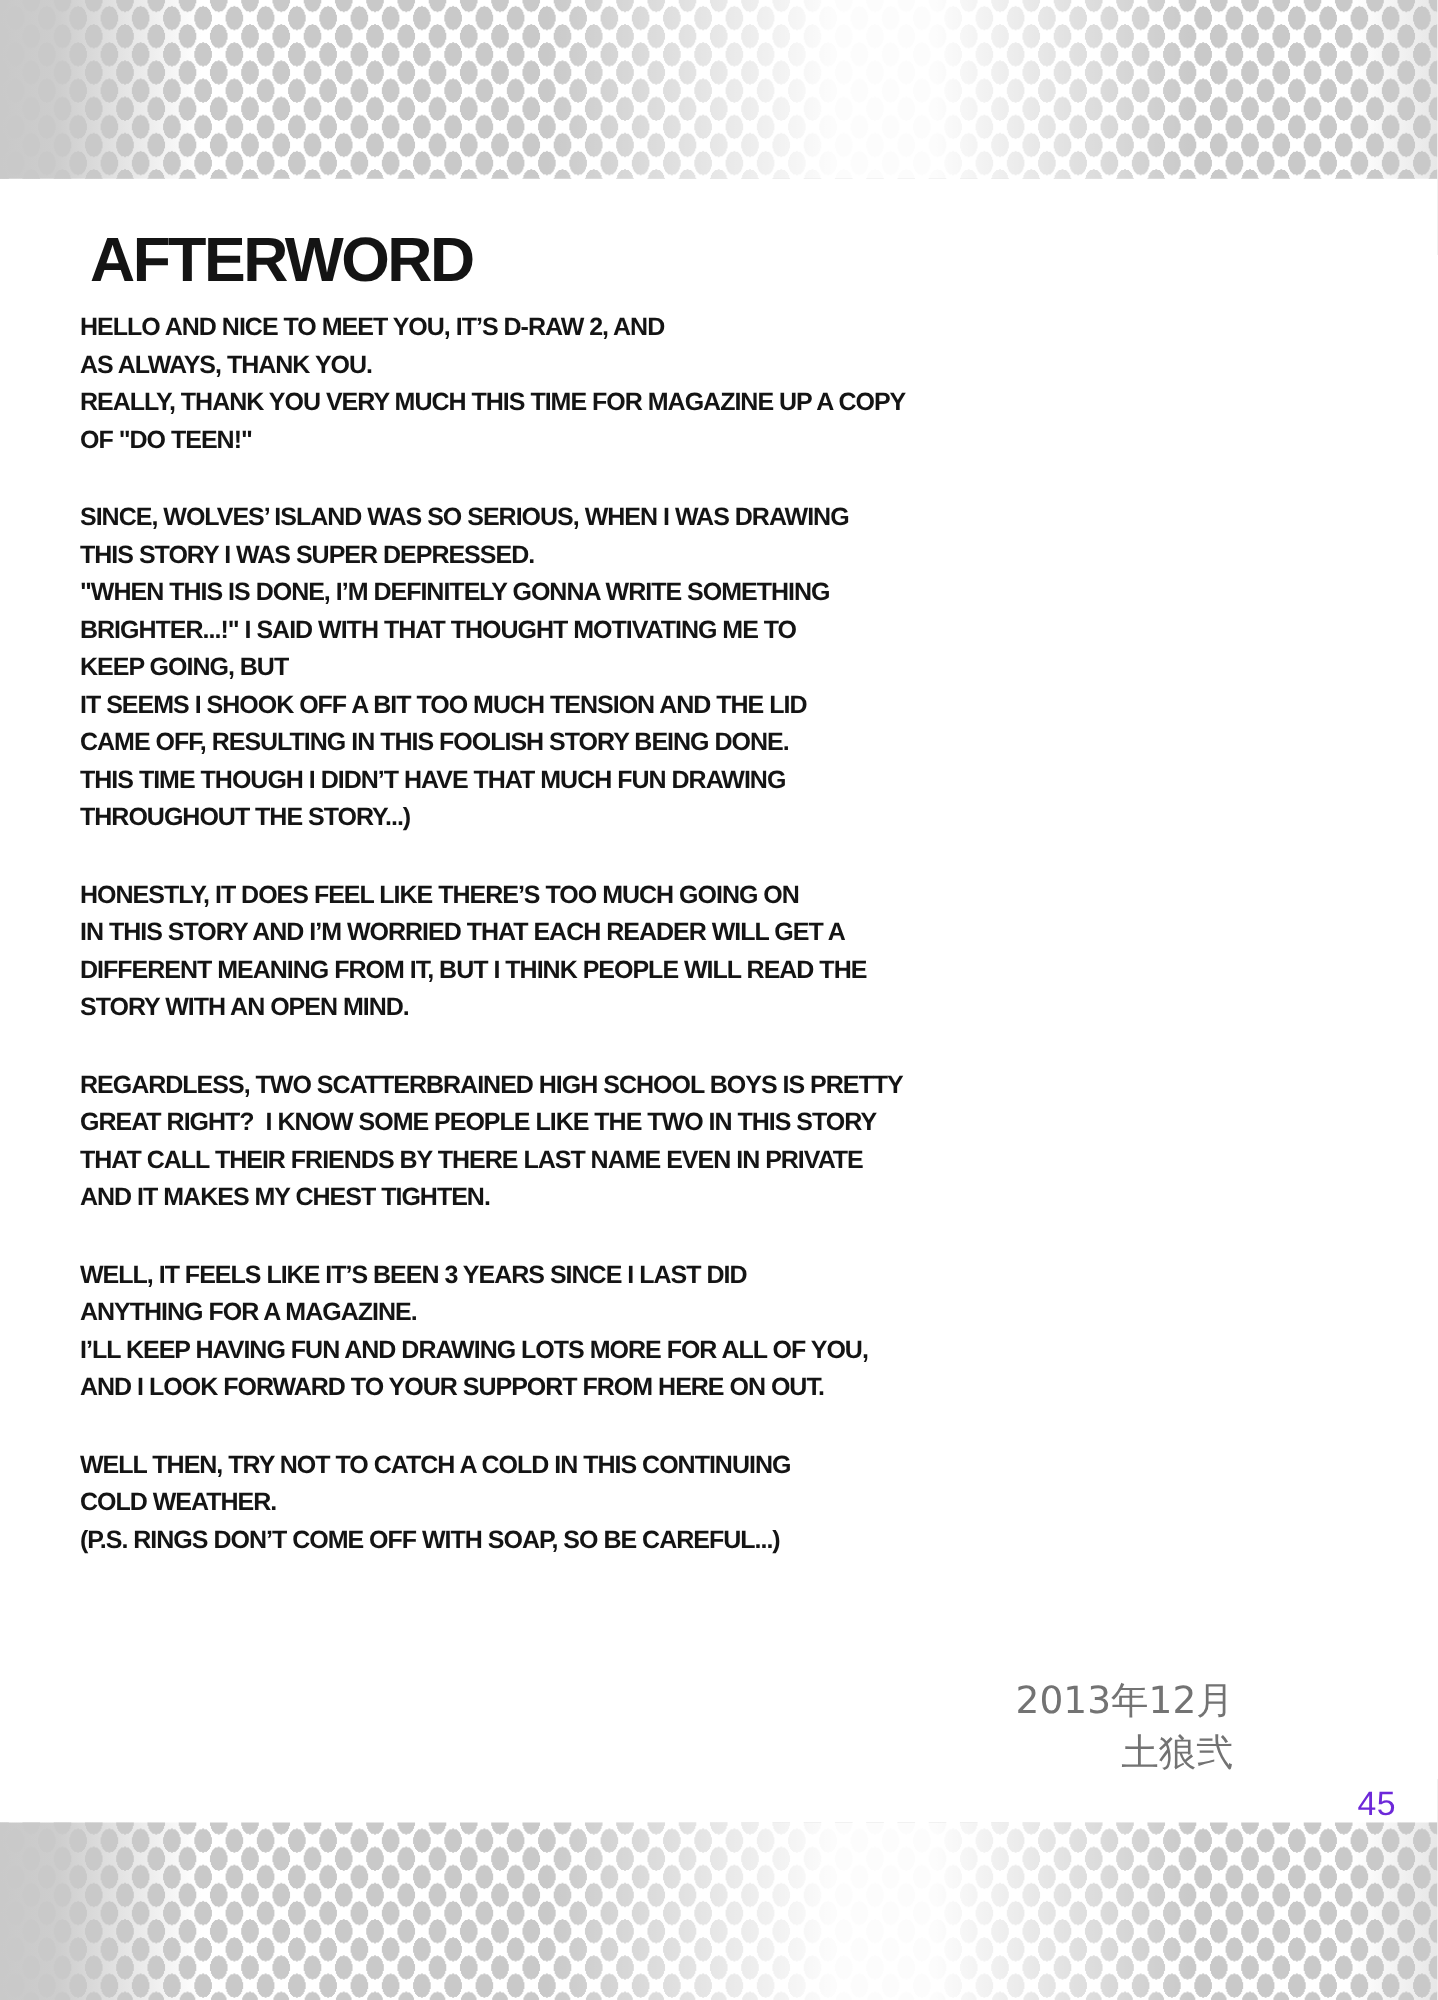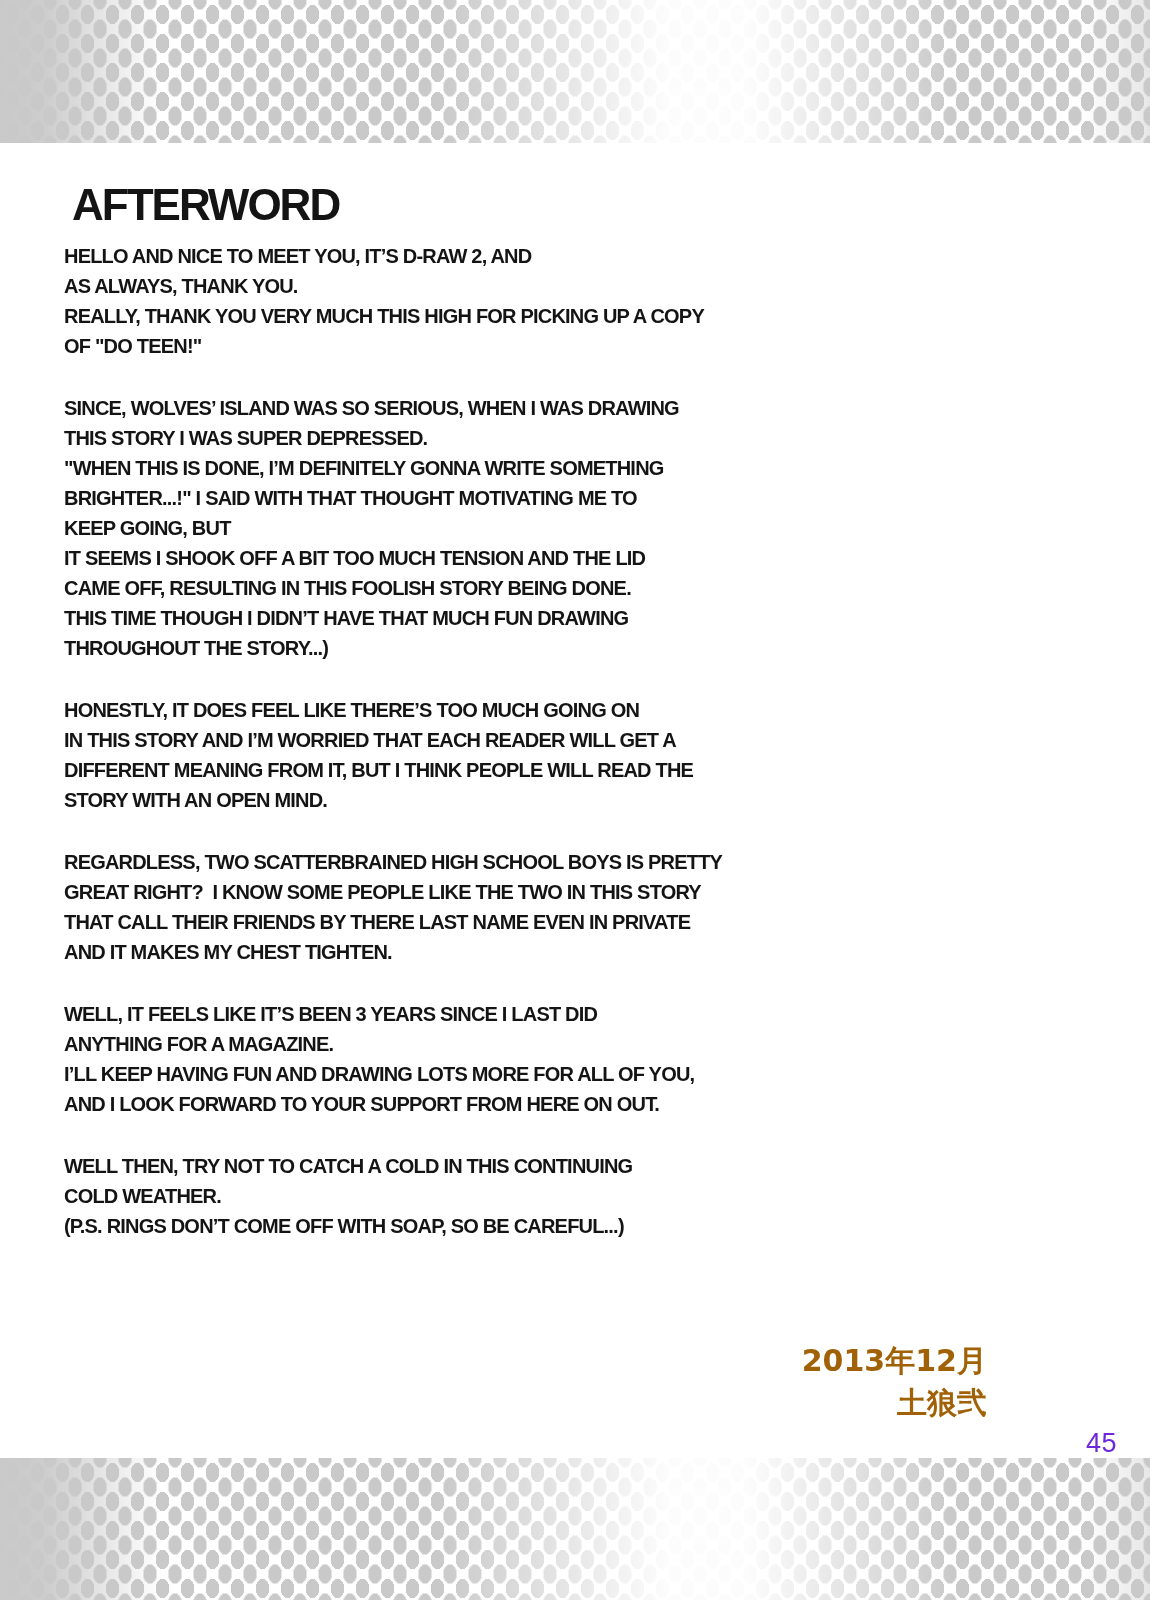--- a/index.html
+++ b/index.html
@@ -40,45 +40,45 @@
   .halftone-bottom { top: 1458px; height: 142px; }
 
   .content {
     position: absolute;
     top: 143px;
     left: 64px;
     right: 36px;
   }
   .title {
     margin: 40px 0 0 8px;
-    font-size: 44px;
+    font-size: 50px;
     line-height: 1;
     font-weight: bold;
     letter-spacing: -2px;
   }
   .body-text { margin-top: 14px; }
   .para { margin: 0; }
   .para + .para { margin-top: 32px; }
   .line {
     white-space: pre;
     font-size: 20px;
     font-weight: bold;
     line-height: 30px;
     letter-spacing: -0.8px;
   }
   .date-block {
     position: absolute;
     top: 1340px;
     right: 163px;
     text-align: right;
     font-family: "DejaVu Sans", "Liberation Sans", sans-serif;
-    font-weight: bold;
+    font-weight: normal;
     font-size: 30px;
     line-height: 42px;
-    color: #a16207;
+    color: #737373;
   }
   .page-number {
     position: absolute;
     top: 1428px;
     right: 33px;
     font-size: 27px;
     font-weight: normal;
     letter-spacing: 0.5px;
     color: #6d28d9;
   }
@@ -89,21 +89,21 @@
 <div class="page">
 
   <div class="halftone halftone-top"></div>
 
   <div class="content">
     <h1 class="title">AFTERWORD</h1>
     <div class="body-text" id="paragraphs">
         <div class="para">
           <div class="line">HELLO AND NICE TO MEET YOU, IT’S D-RAW 2, AND</div>
           <div class="line">AS ALWAYS, THANK YOU.</div>
-          <div class="line">REALLY, THANK YOU VERY MUCH THIS HIGH FOR PICKING UP A COPY</div>
+          <div class="line">REALLY, THANK YOU VERY MUCH THIS TIME FOR MAGAZINE UP A COPY</div>
           <div class="line">OF "DO TEEN!"</div>
         </div>
         <div class="para">
           <div class="line">SINCE, WOLVES’ ISLAND WAS SO SERIOUS, WHEN I WAS DRAWING</div>
           <div class="line">THIS STORY I WAS SUPER DEPRESSED.</div>
           <div class="line">"WHEN THIS IS DONE, I’M DEFINITELY GONNA WRITE SOMETHING</div>
           <div class="line">BRIGHTER...!" I SAID WITH THAT THOUGHT MOTIVATING ME TO</div>
           <div class="line">KEEP GOING, BUT</div>
           <div class="line">IT SEEMS I SHOOK OFF A BIT TOO MUCH TENSION AND THE LID</div>
           <div class="line">CAME OFF, RESULTING IN THIS FOOLISH STORY BEING DONE.</div>

